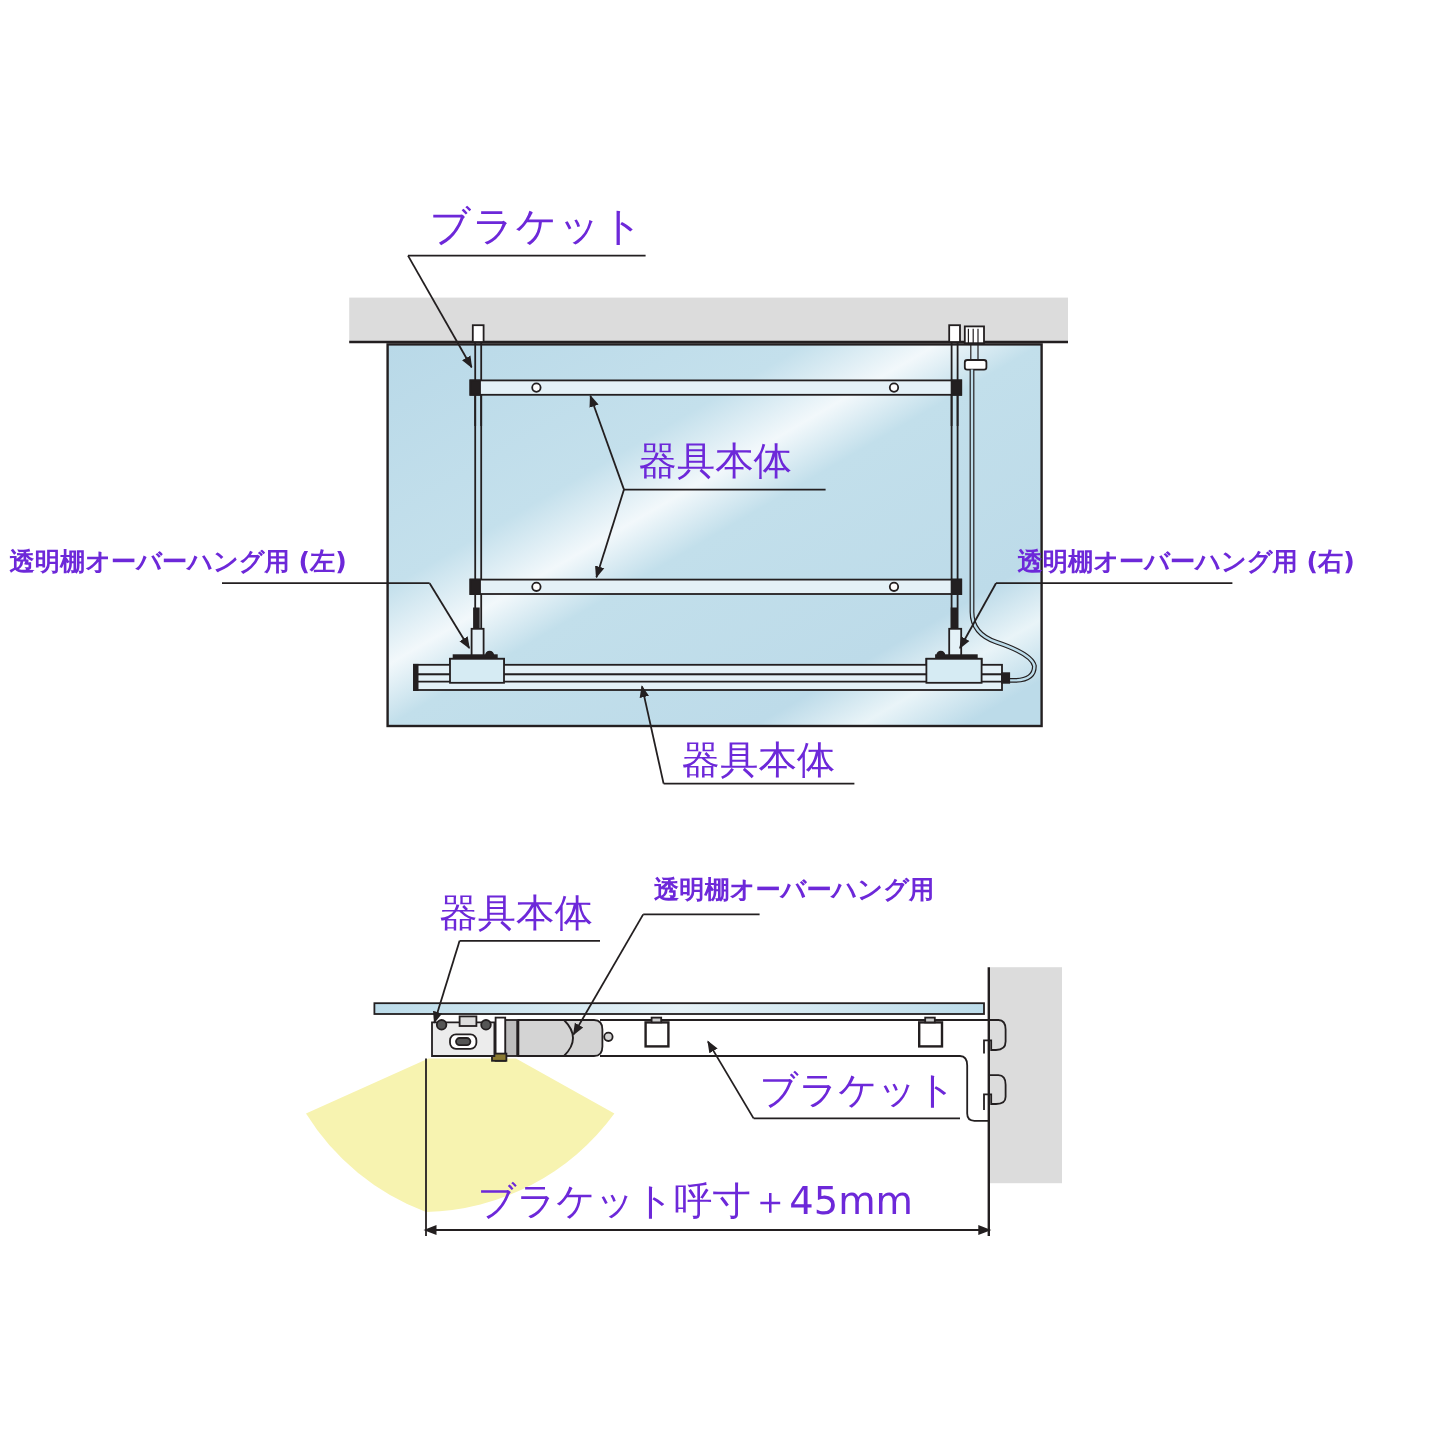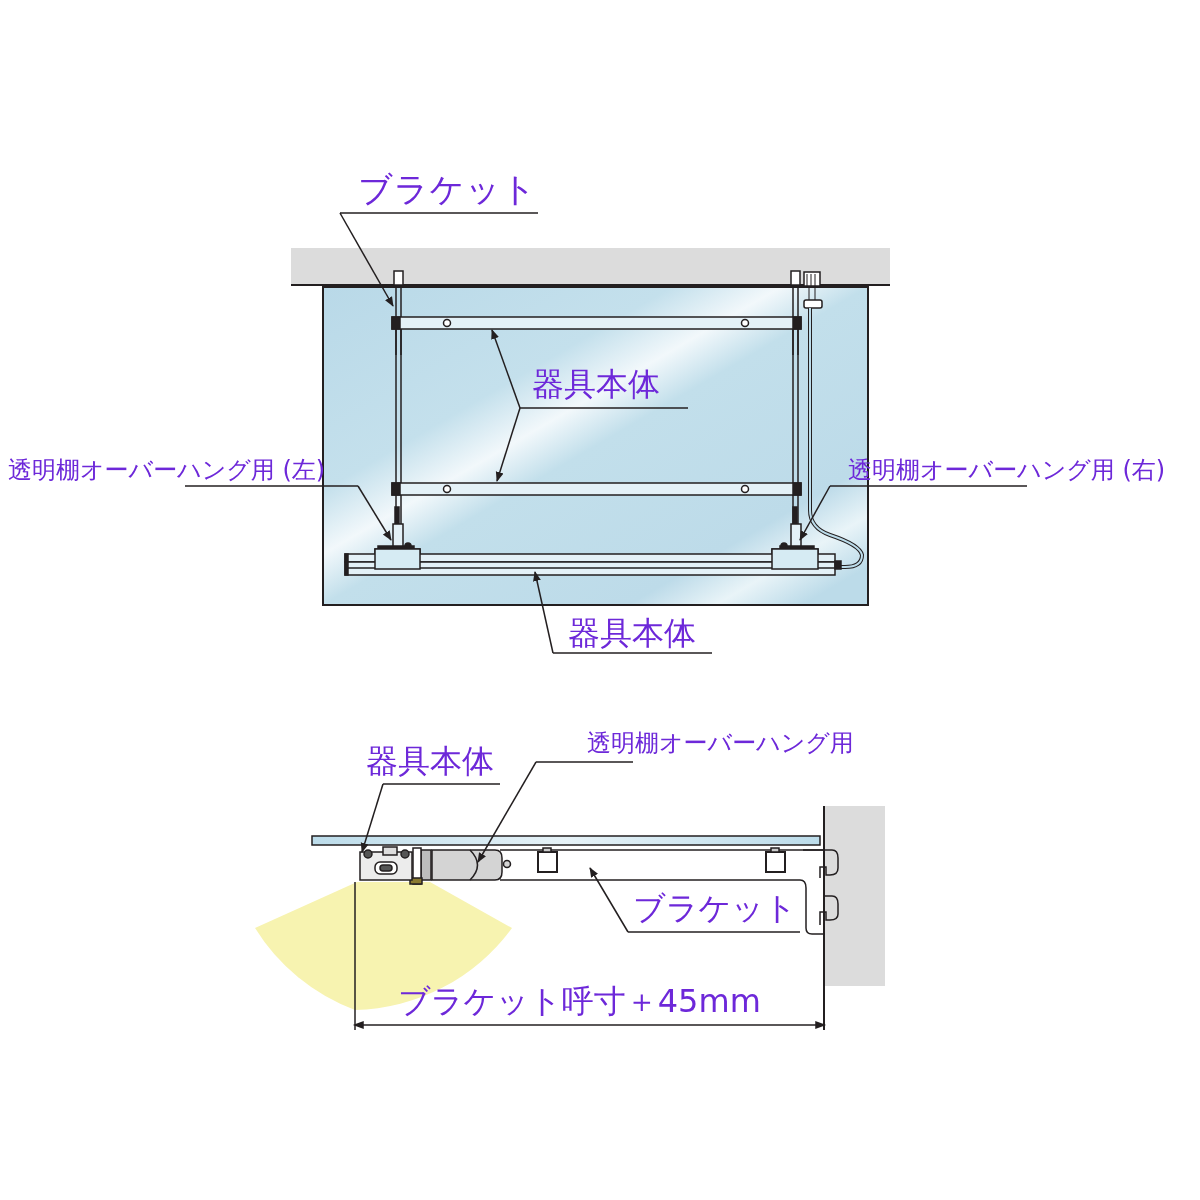--- a/index.html
+++ b/index.html
@@ -2,21 +2,21 @@
 <html><head>
   <meta charset="utf-8">
   <style>
     html, body { margin: 0; padding: 0; background: #ffffff; }
     body { width: 1200px; height: 1200px; position: relative; overflow: hidden;
            font-family: "DejaVu Sans", "Liberation Sans", sans-serif; color: #231f20; }
     svg.diagram { position: absolute; left: 0; top: 0; }
     .label { position: absolute; white-space: nowrap; color: #6d28d9; line-height: 1; }
     .lg { font-size: 34px; letter-spacing: 1px; }
     .md { font-size: 32px; }
-    .sm { font-size: 24px; }
+    .sm { font-size: 21px; font-weight: bold; }
   </style>
 </head>
 <body>
 
 <svg class="diagram" width="1200" height="1200" viewBox="0 0 1200 1200" xmlns="http://www.w3.org/2000/svg">
   <defs>
     <linearGradient id="glassGrad" x1="0" y1="0" x2="1" y2="1">
       <stop offset="0" stop-color="#b9d9e8"></stop>
       <stop offset="0.32" stop-color="#c4e0ec"></stop>
       <stop offset="0.42" stop-color="#f2f8fb"></stop>
@@ -195,15 +195,15 @@
   </g>
 </svg>
 
 <div class="label lg" style="left:358px; top:172px;">ブラケット</div>
 <div class="label md" style="left:532px; top:368px;">器具本体</div>
 <div class="label sm" style="left:8px; top:458px;">透明棚オーバーハング用 (左)</div>
 <div class="label sm" style="left:848px; top:458px;">透明棚オーバーハング用 (右)</div>
 <div class="label md" style="left:568px; top:617px;">器具本体</div>
 
 <div class="label md" style="left:366px; top:745px;">器具本体</div>
-<div class="label sm" style="left:545px; top:731px;margin-left:42px;">透明棚オーバーハング用</div>
+<div class="label sm" style="left:545px; top:731px;">透明棚オーバーハング用</div>
 <div class="label md" style="left:633px; top:892px;">ブラケット</div>
 <div class="label md" style="left:398px; top:985px;">ブラケット呼寸＋45mm</div>
 
 </body></html>

